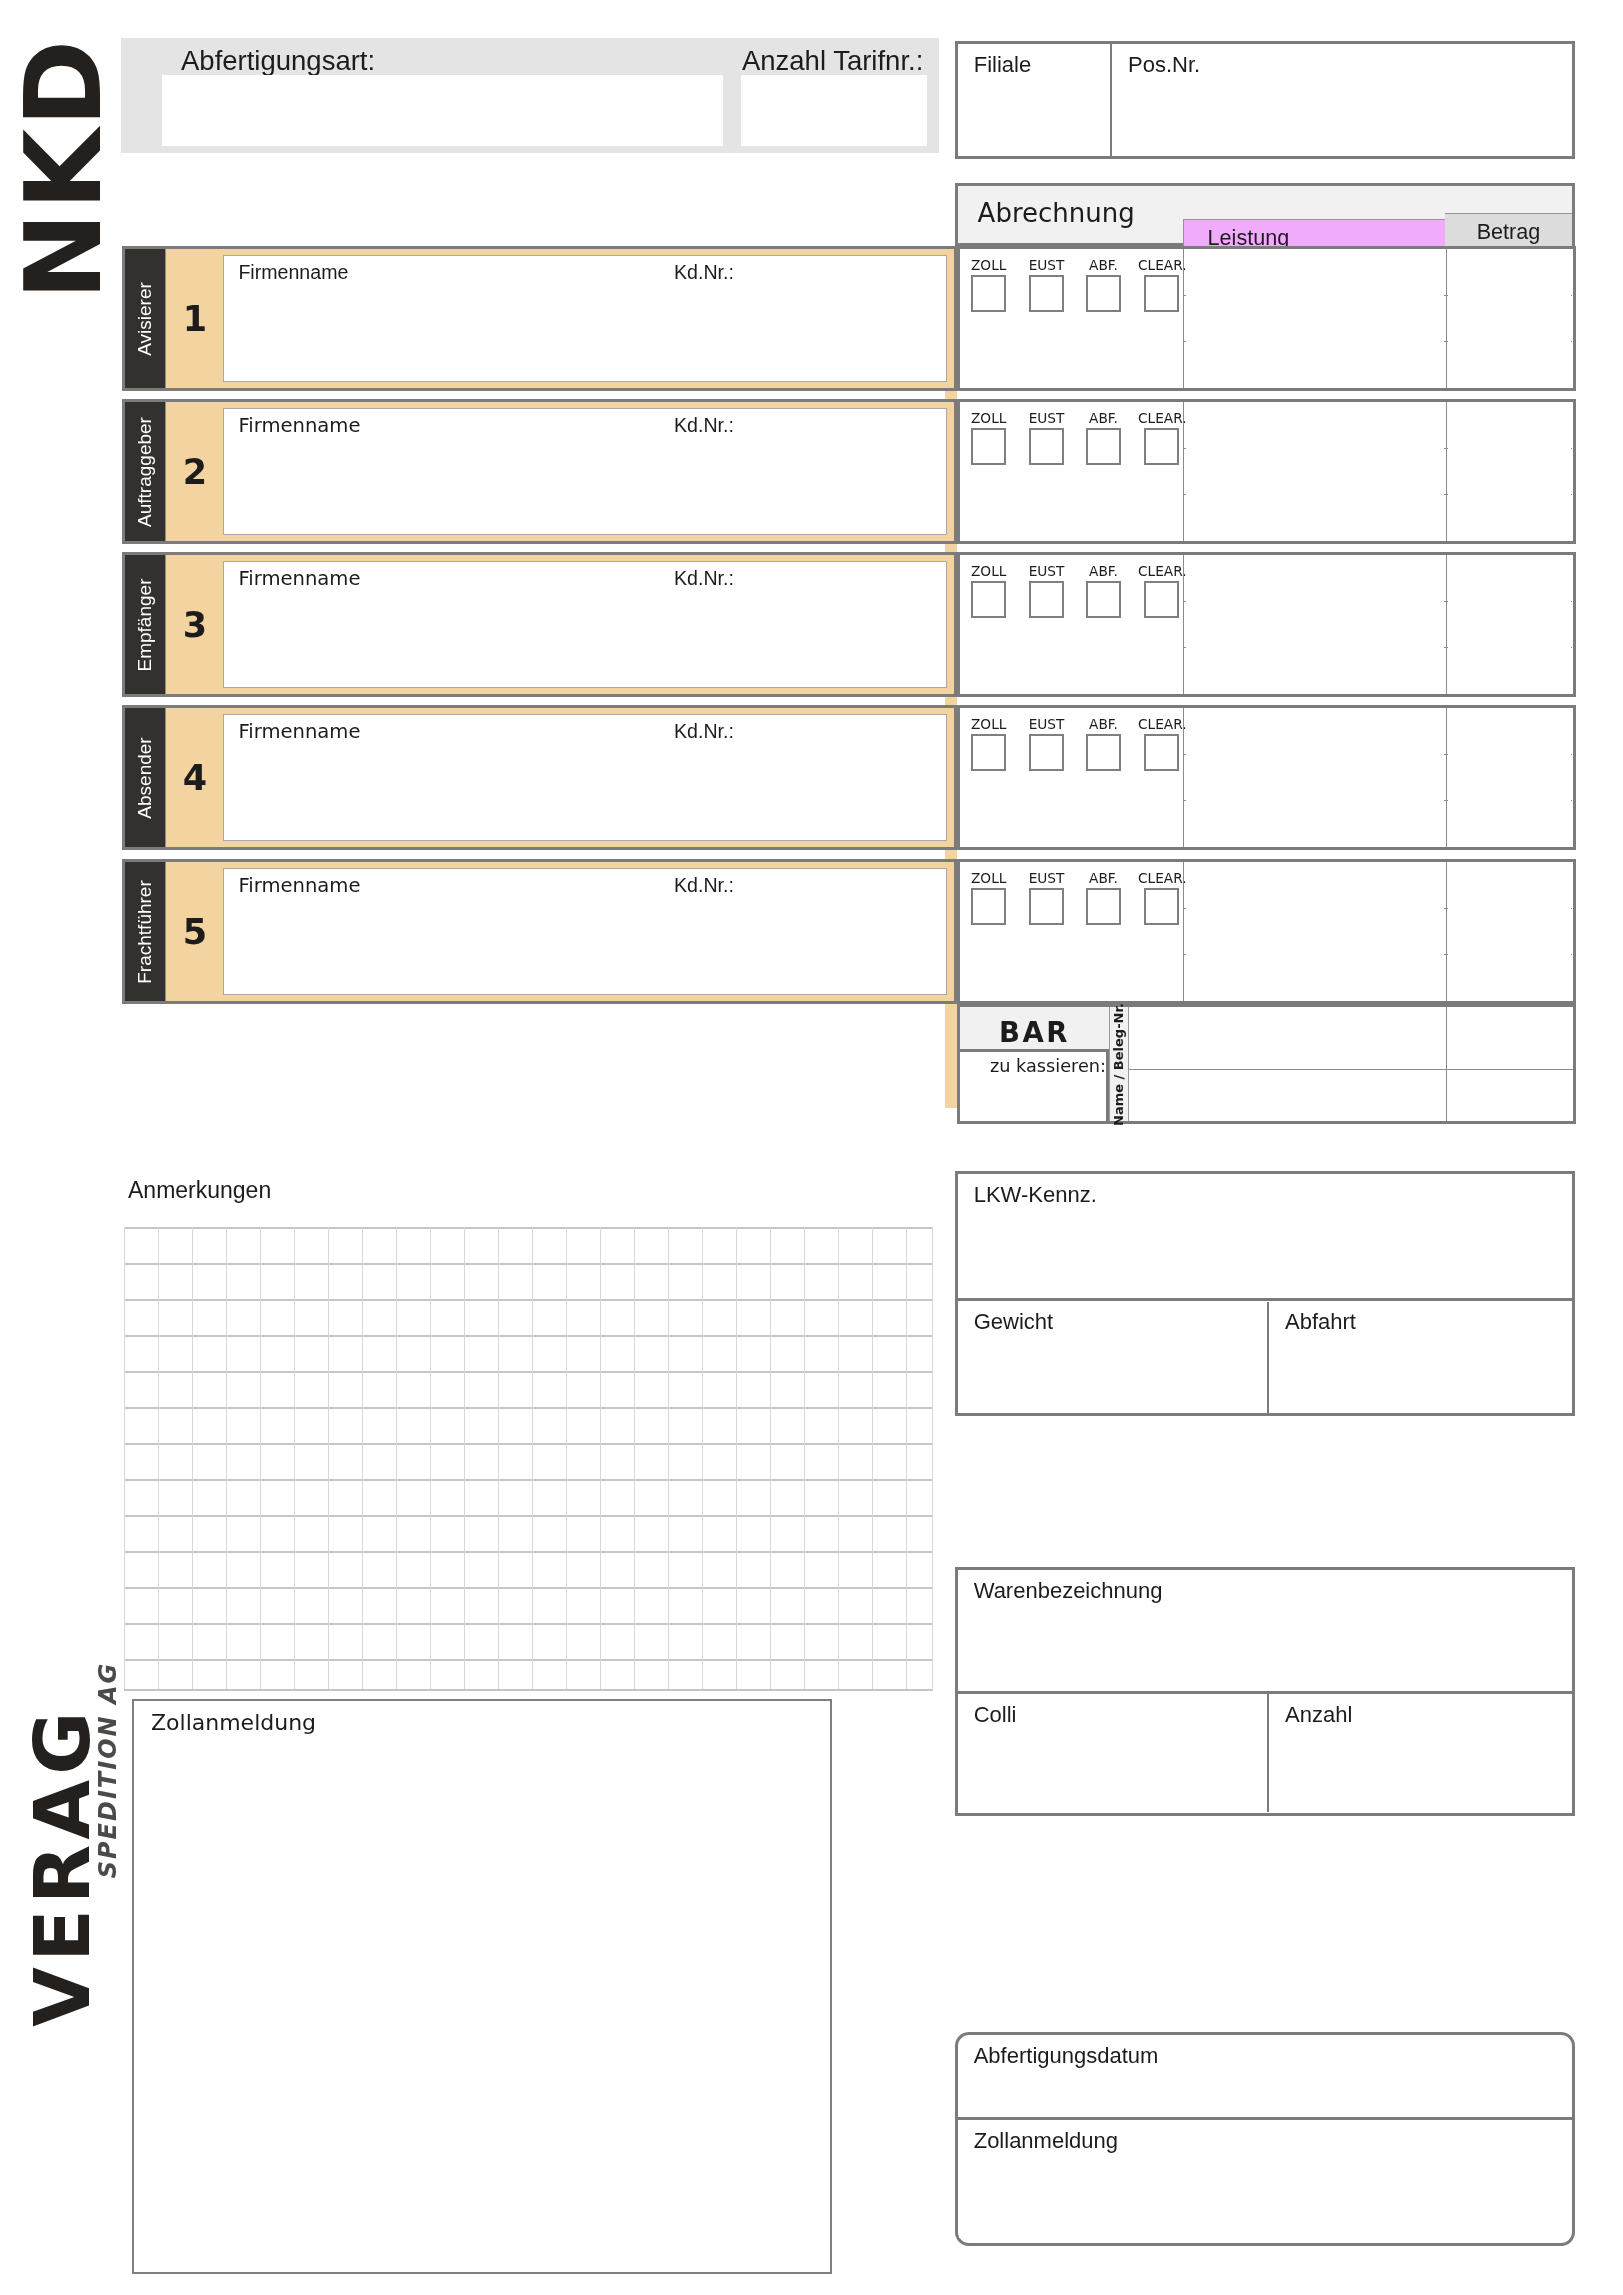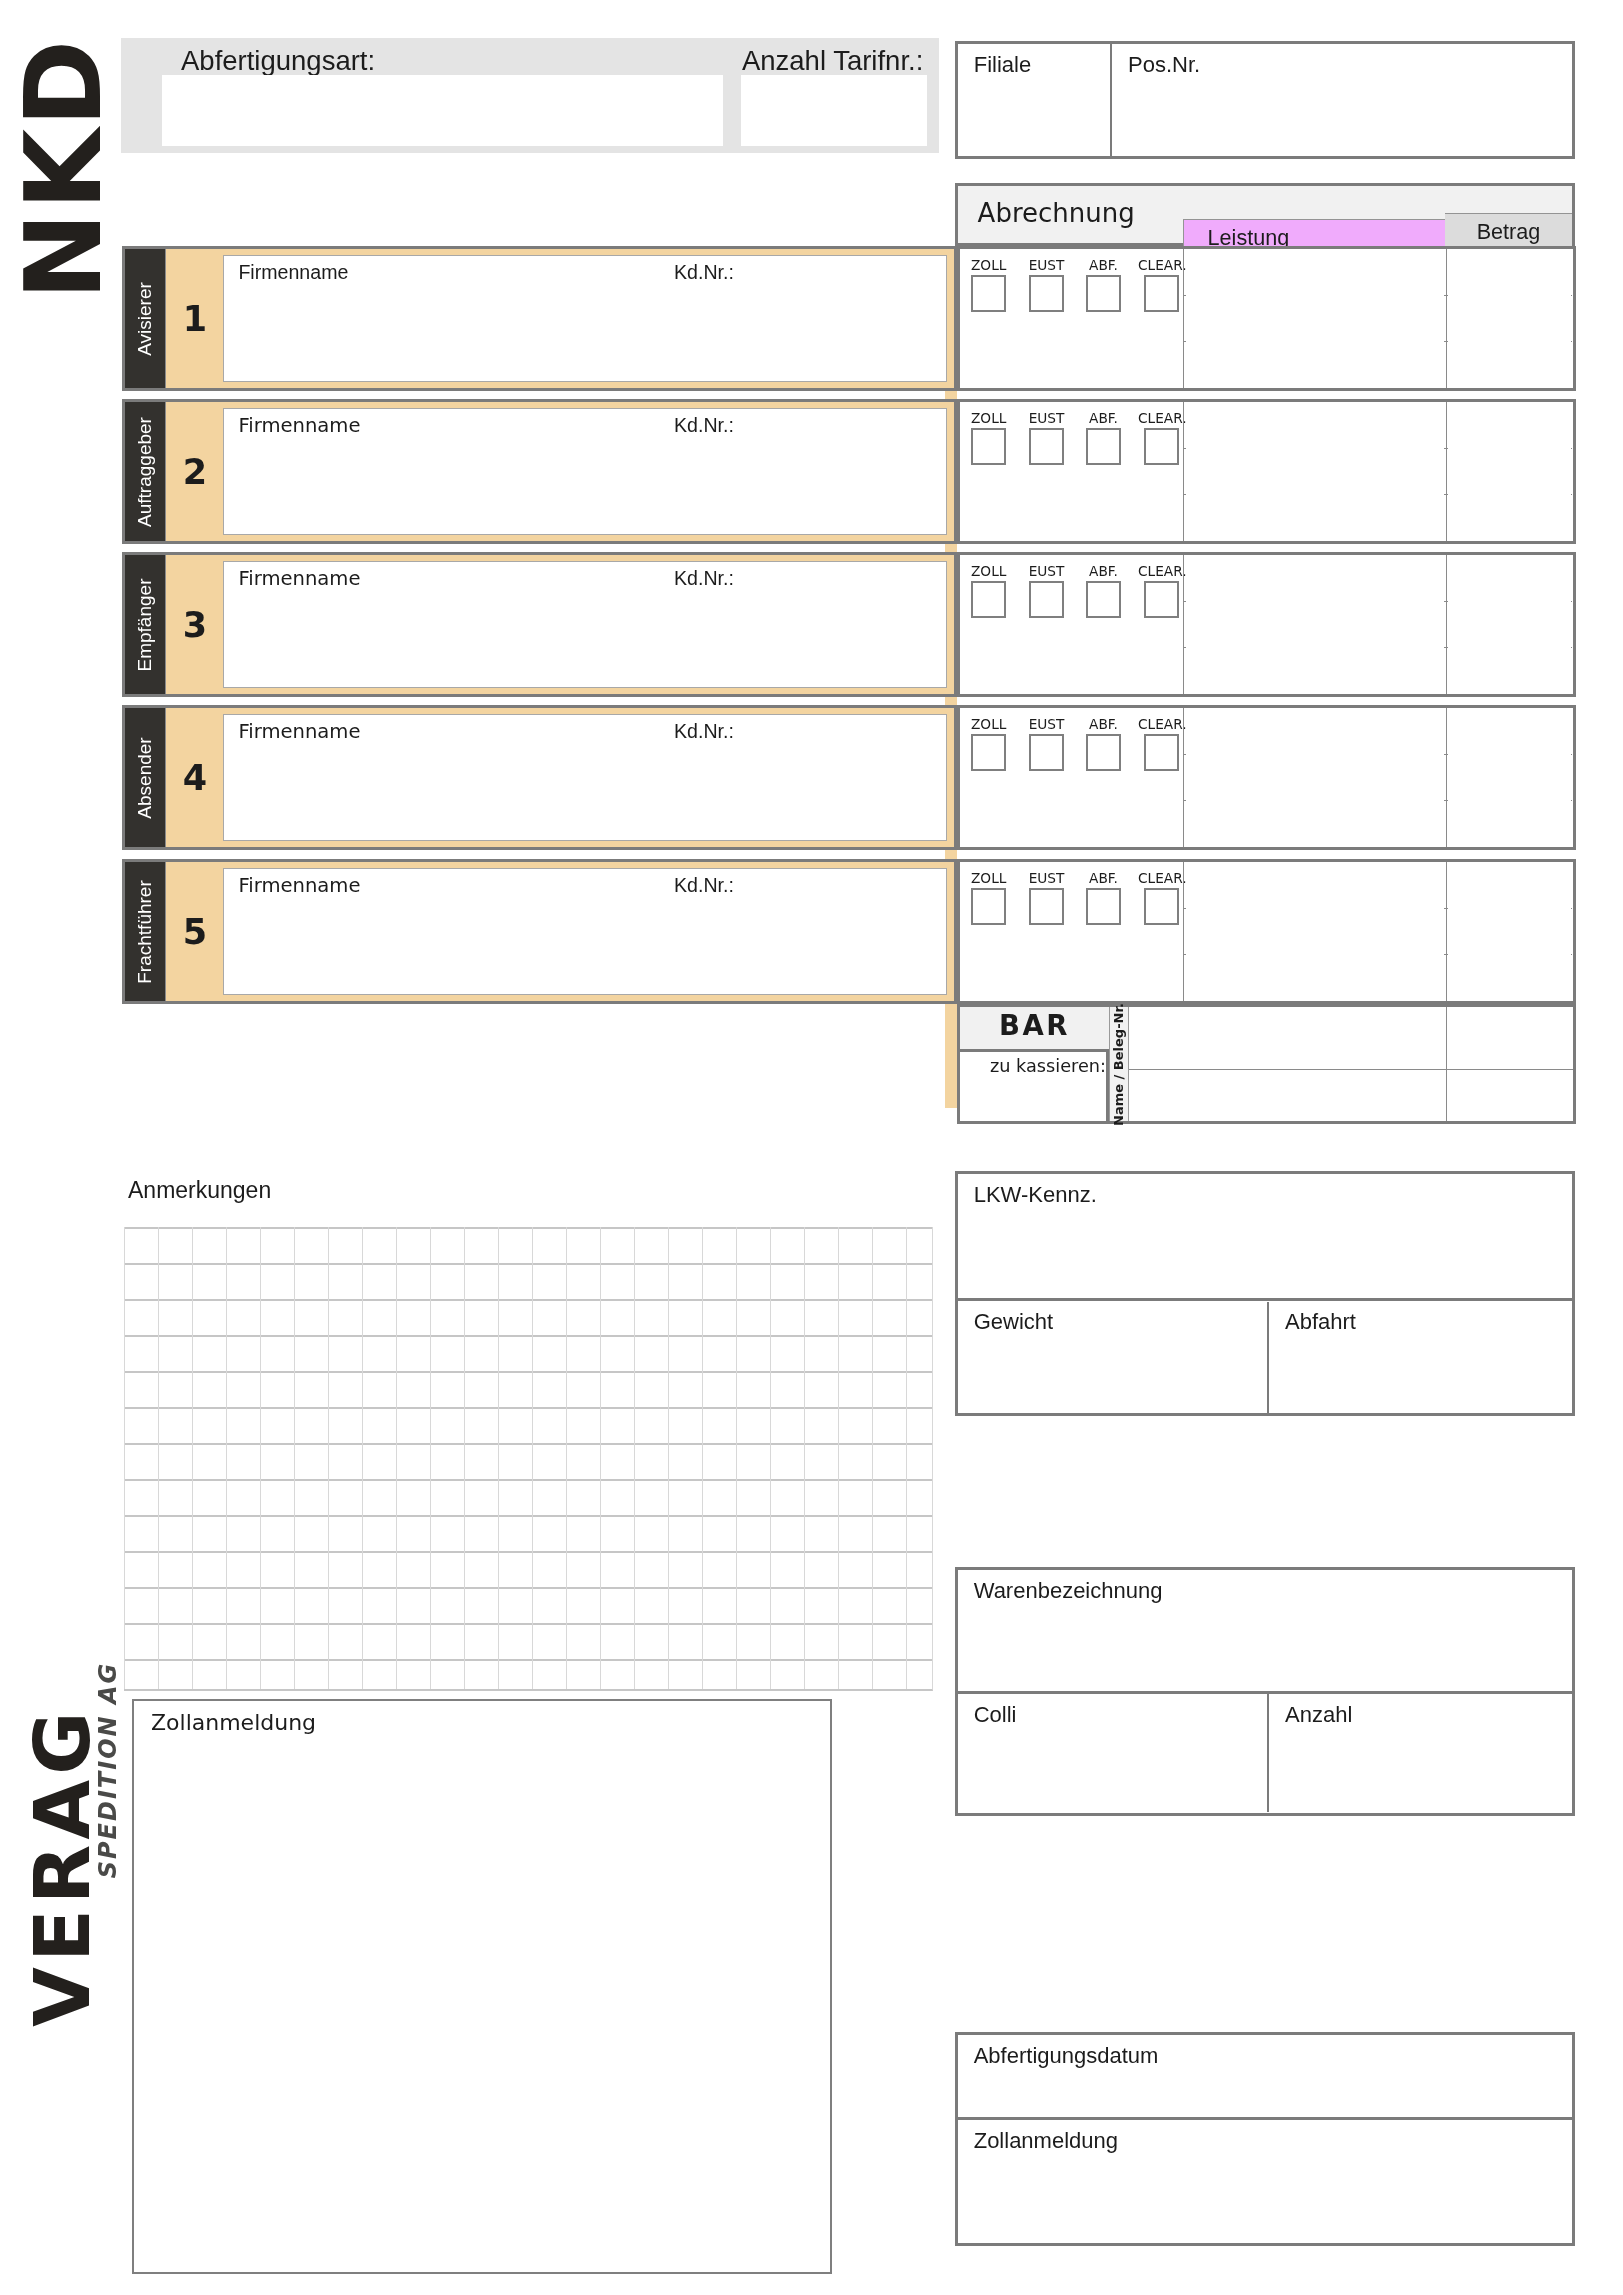--- a/index.html
+++ b/index.html
@@ -243,21 +243,21 @@
         <div class="abs field" style="left:488px;top:0px;width:123px;height:44px;"></div>
         <div class="abs field" style="left:226px;top:46px;width:258px;height:44px;"></div>
         <div class="abs field" style="left:488px;top:46px;width:123px;height:44px;"></div>
         <div class="abs field" style="left:226px;top:92px;width:258px;height:44px;"></div>
         <div class="abs field" style="left:488px;top:92px;width:123px;height:44px;"></div>
       </div>
     </div>
 
   <div class="abs thick" style="left:957px;top:1004px;width:619px;height:120px;background:#fff;">
     <div class="abs" style="left:0;top:0;width:149px;height:43px;background:#f1f1f1;text-align:center;">
-      <div class="dv" style="margin-top:2px;font-size:27.5px;font-weight:bold;letter-spacing:2.6px;">BAR</div>
+      <div class="dv" style="margin-top:9px;font-size:27.5px;font-weight:bold;letter-spacing:2.6px;">BAR</div>
     </div>
     <div class="abs" style="left:0;top:42px;width:149px;height:72px;background:#fff;border-top:3.3px solid #7b7b7b;border-right:3.3px solid #7b7b7b;text-align:right;">
       <div class="dv" style="margin-top:3.9px;font-size:17.7px;">zu kassieren:</div>
     </div>
     <div class="abs vcenter-rot" style="left:149px;top:0;width:19.6px;height:114px;background:#f1f1f1;border-left:1.3px solid #9a9a9a;border-right:1.3px solid #9a9a9a;">
       <span class="dv" style="font-size:13px;font-weight:bold;">Name / Beleg-Nr.</span>
     </div>
     <div class="abs hline" style="left:169px;top:62px;width:444px;"></div>
     <div class="abs vline" style="left:486px;top:0;height:114px;"></div>
     <div class="abs field" style="left:170px;top:0;width:314px;height:61px;"></div>
@@ -291,21 +291,21 @@
     <div class="abs field" style="left:1.3px;top:164px;width:306px;height:75px;"></div>
     <div class="abs" style="left:309px;top:124px;width:2px;height:118px;background:#7b7b7b;"></div>
     <div class="abs celllabel" style="left:327px;top:132px;">Anzahl</div>
     <div class="abs field" style="left:313px;top:164px;width:298px;height:75px;"></div>
   </div>
 
   <div class="abs" style="left:132px;top:1699px;width:700px;height:575px;background:#fff;border:2.6px solid #7f7f7f;box-sizing:border-box;">
     <div class="abs dv" style="left:17px;top:9.2px;font-size:22px;">Zollanmeldung</div>
   </div>
 
-  <div class="abs thick" style="left:955px;top:2032px;width:620px;height:214px;background:#fff;">
+  <div class="abs thick" style="left:955px;top:2032px;width:620px;height:214px;background:#fff;border-radius:14px;">
     <div class="abs celllabel" style="left:15.7px;top:7.9px;">Abfertigungsdatum</div>
     <div class="abs field" style="left:1.3px;top:38px;width:611px;height:43px;"></div>
     <div class="abs" style="left:0;top:82px;width:100%;height:3.3px;background:#7b7b7b;"></div>
     <div class="abs celllabel" style="left:15.7px;top:93px;">Zollanmeldung</div>
     <div class="abs field" style="left:1.3px;top:124px;width:611px;height:79px;"></div>
   </div>
 
   <div class="abs vcenter-rot" style="left:30px;top:1721px;width:65px;height:291px;">
     <span style="font-family:'DejaVu Sans',sans-serif;font-weight:bold;font-size:77px;letter-spacing:5.2px;color:#23201d;">VERAG</span>
   </div>

